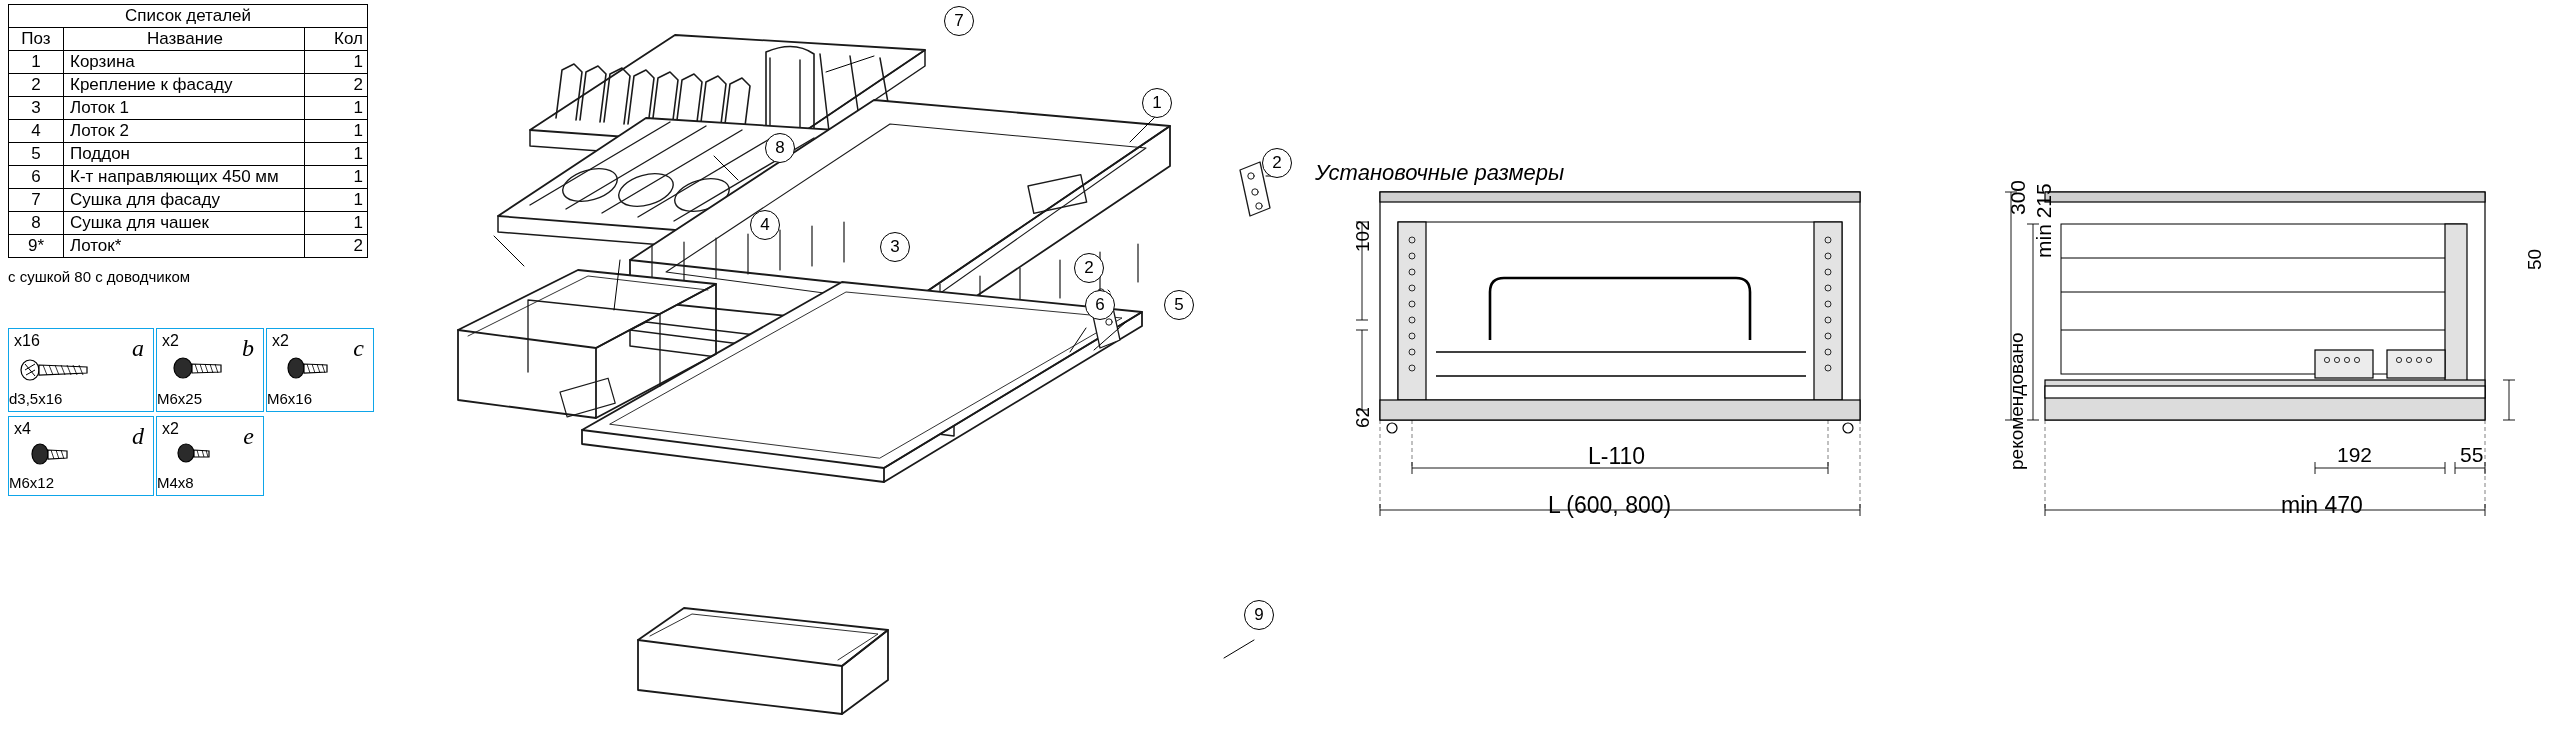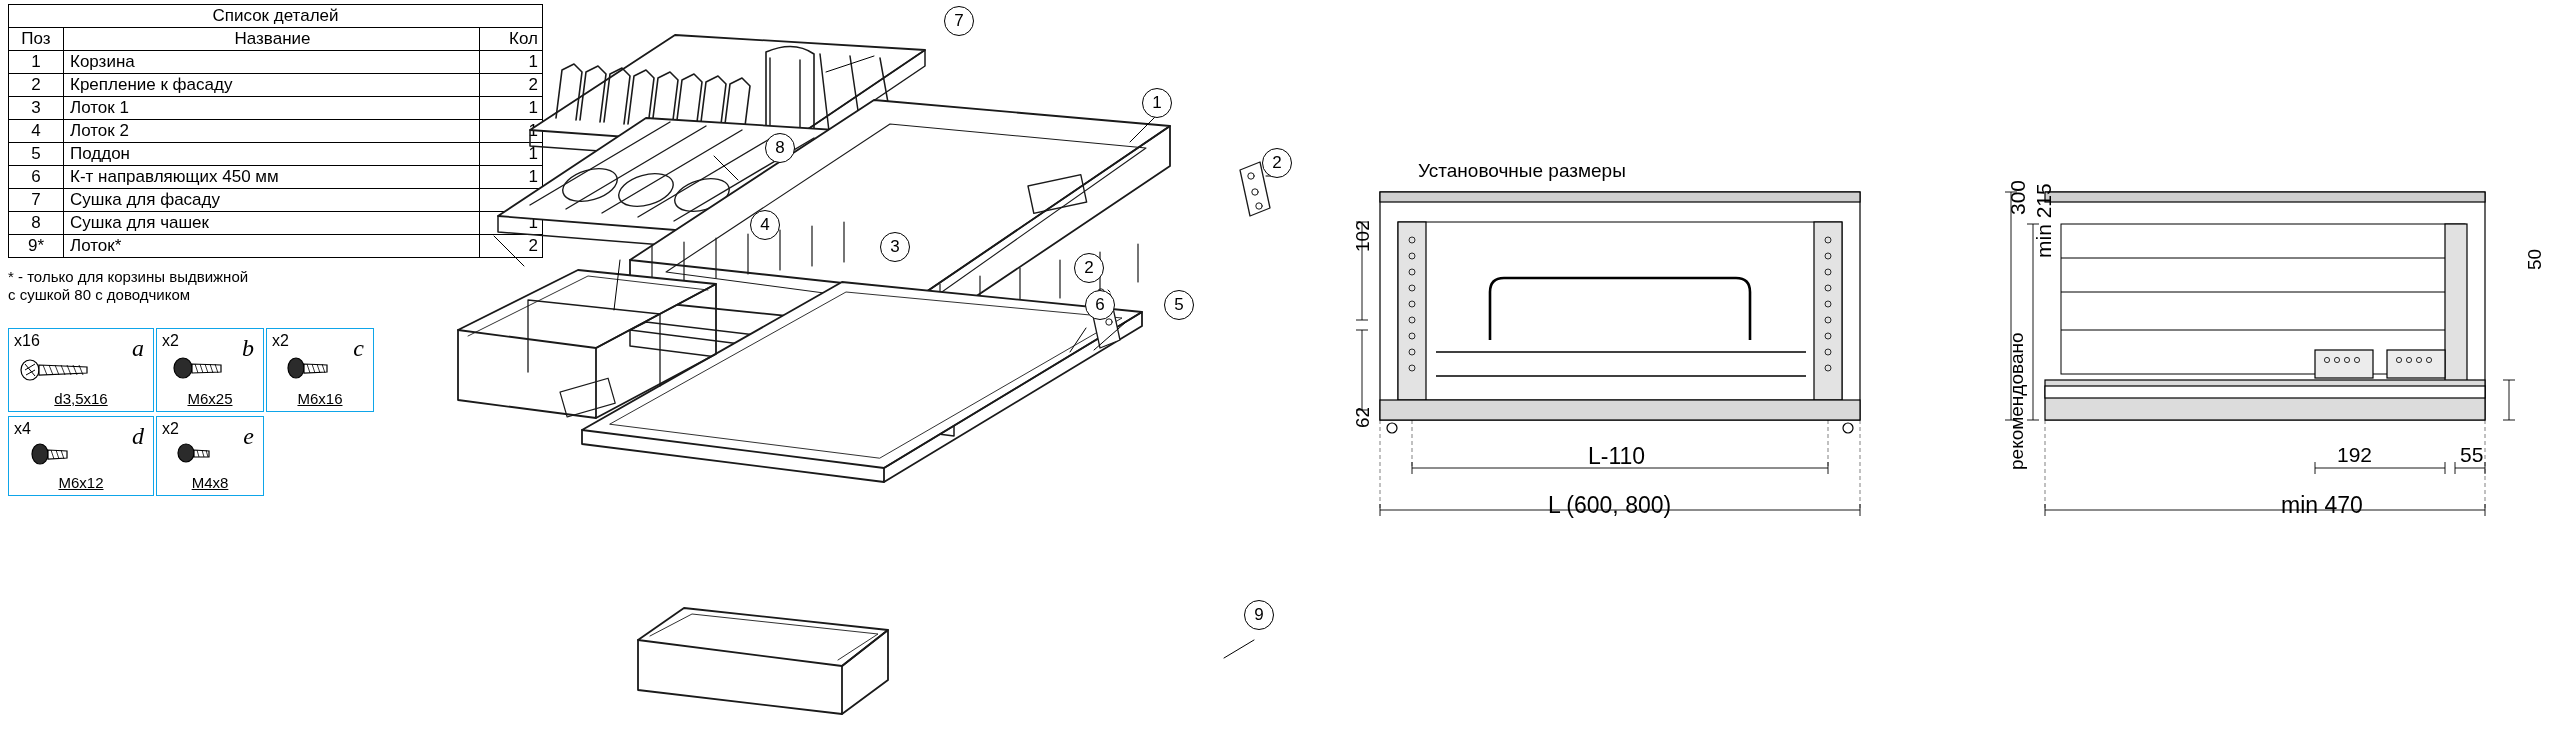--- a/index.html
+++ b/index.html
@@ -8,21 +8,21 @@
     background:#ffffff;
     font-family:"Liberation Sans", sans-serif;
     color:#000;
     position:relative;
     overflow:hidden;
   }
   .abs{position:absolute;}
 
   
   #parts-table{
-    left:8px; top:4px; width:535px;
+    left:8px; top:4px; width:360px;
     border-collapse:collapse;
     font-size:17px;
   }
   #parts-table td,#parts-table th{
     border:1px solid #000;
     padding:1px 4px;
     font-weight:normal;
     height:20px;
     line-height:18px;
   }
@@ -41,27 +41,28 @@
     left:8px; top:328px; width:452px; height:178px;
   }
   .fbox{
     position:absolute;
     border:1px solid #0ea5e9;
     box-sizing:border-box;
     padding-left:40px;
   }
   .fbox .qty{position:absolute;left:5px;top:3px;font-size:16px;}
   .fbox .letter{position:absolute;right:9px;top:6px;font-size:24px;font-style:italic;font-family:"Liberation Serif",serif;}
-  .fbox .code{position:absolute;left:0;right:0;bottom:4px;text-align:center;font-size:15px;text-decoration:underline;}
+  .fbox .code{position:absolute;left:0;right:0;bottom:4px;font-size:15px;}
   .fbox .pic{position:absolute;}
 
   
   #install-caption{
-    left:1418px; top:160px;
-    font-size:19px;
+    left:1315px; top:160px;
+    font-size:22px;
+    font-style:italic;
   }
 
   
   .dim{font-size:19px;}
   .dim-rot{transform-origin:0 0;}
 
   
   .balloon{
     position:absolute;
     width:30px;height:30px;border-radius:50%;
@@ -126,21 +127,20 @@
     </tr>
     <tr>
       <td class="c-pos">9*</td>
       <td class="c-name">Лоток*</td>
       <td class="c-qty">2</td>
     </tr>
   </tbody>
 </table>
 
 <div class="abs note">
-  <div>* - только для корзины выдвижной</div>
   <div>с сушкой 80 с доводчиком</div>
 </div>
 
 <div class="abs" id="fasteners">
 
   <div class="fbox" style="left:0;top:0;width:146px;height:84px;">
     <span class="qty">x16</span>
     <span class="letter">a</span>
     <svg class="pic" width="76" height="34" style="left:8px;top:24px;">
       <g stroke="#000" stroke-width="1.2" fill="#fff">

